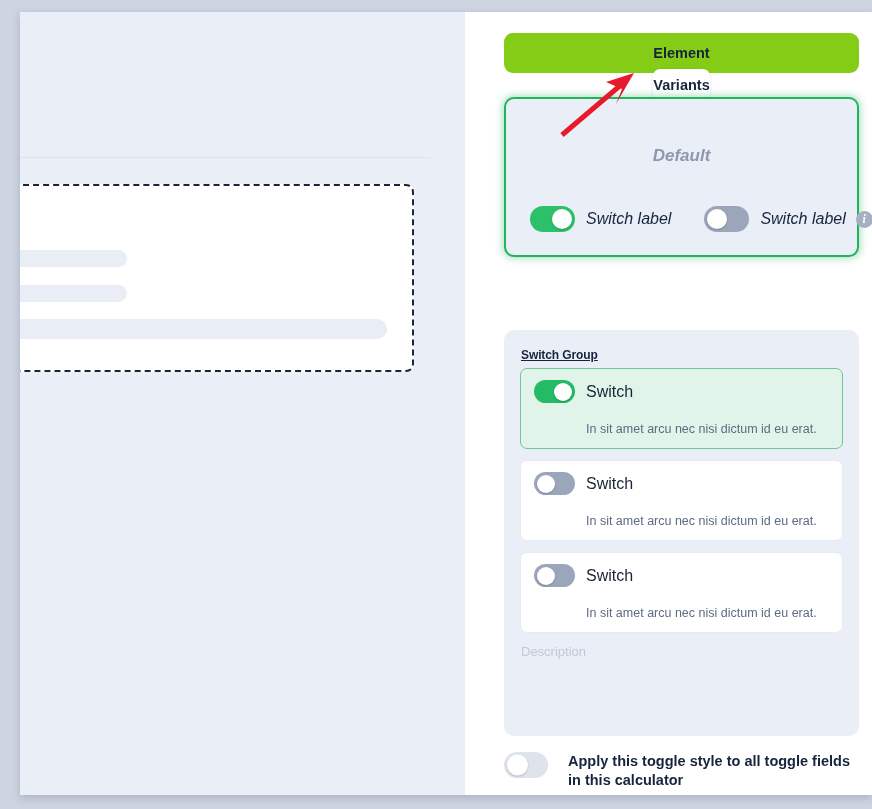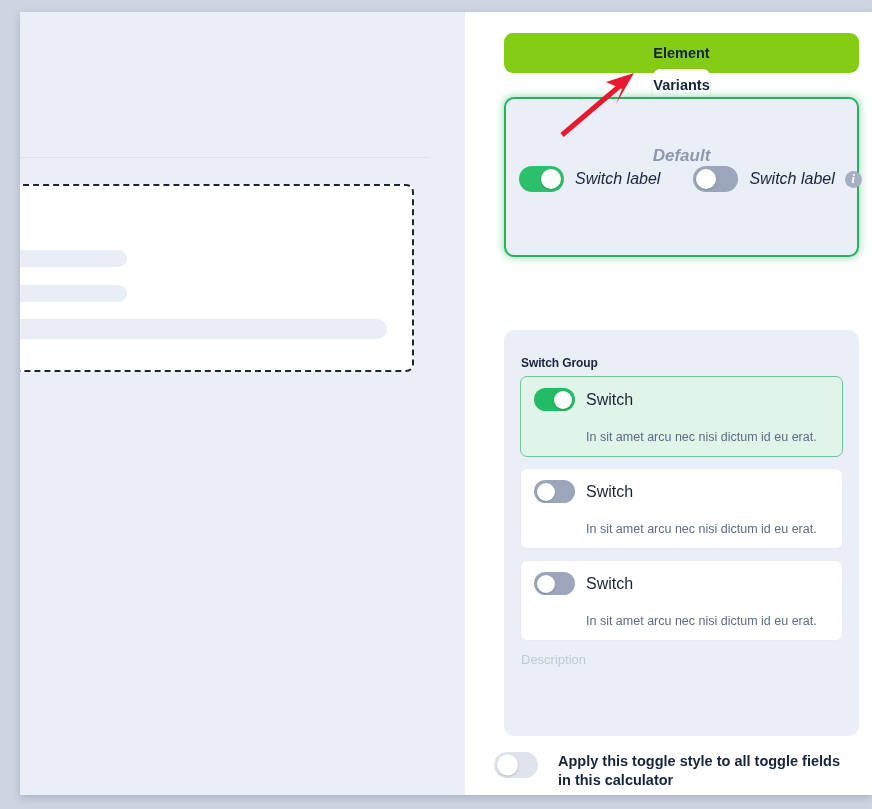--- a/index.html
+++ b/index.html
@@ -168,21 +168,22 @@
   .toggle.md.on  .knob { right: 3px; }
   .toggle.md.off .knob { left: 3px; }
 
   .toggle.apply { width: 44px; height: 26px; background: #dfe3ec; }
   .toggle.apply .knob { width: 21px; height: 21px; left: 3px; background:#fff; }
 
   
   #default-switch-row {
     display: flex;
     align-items: center;
-    padding: 0 13px;
+    margin-top: 40px;
+    padding: 0 24px;
   }
   .switch-pair { display: flex; align-items: center; }
   #default-switch-pair-2 { margin-left: 33px; }
   .switch-label-text {
     margin-left: 11px;
     font-size: 16px;
     color: #16243d;
     font-weight: 400;
     white-space: nowrap;
   }
@@ -195,25 +196,26 @@
     font-size: 12px;
     font-weight: 700;
     line-height: 17px;
     text-align: center;
     font-family: "Liberation Serif", serif;
     flex: none;
   }
 
   
   #switch-group-label {
-    margin: 26px 0 6px 17px;
+    margin: 18px 0 6px 17px;
     font-size: 12px;
     font-weight: 700;
     color: #16243d;
     letter-spacing: -0.1px;
+    text-decoration: underline;
   }
   .switch-row {
     margin: 0 16px 11px 16px;
     border-radius: 7px;
     box-sizing: border-box;
     padding: 11px 13px 12px 13px;
     background: #ffffff;
     border: 1px solid #e6eaf2;
   }
   .switch-row.selected {
@@ -235,21 +237,21 @@
   }
   #description-label {
     margin: 6px 0 0 17px;
     font-size: 13px;
     color: #c2c9d6;
   }
 
   
   #apply-row {
     position: absolute;
-    left: 29px;
+    left: 39px;
     top: 740px;
     width: 355px;
     display: flex;
     align-items: flex-start;
   }
   #apply-label {
     margin-left: 20px;
     font-size: 14.5px;
     font-weight: 700;
     color: #16243d;

